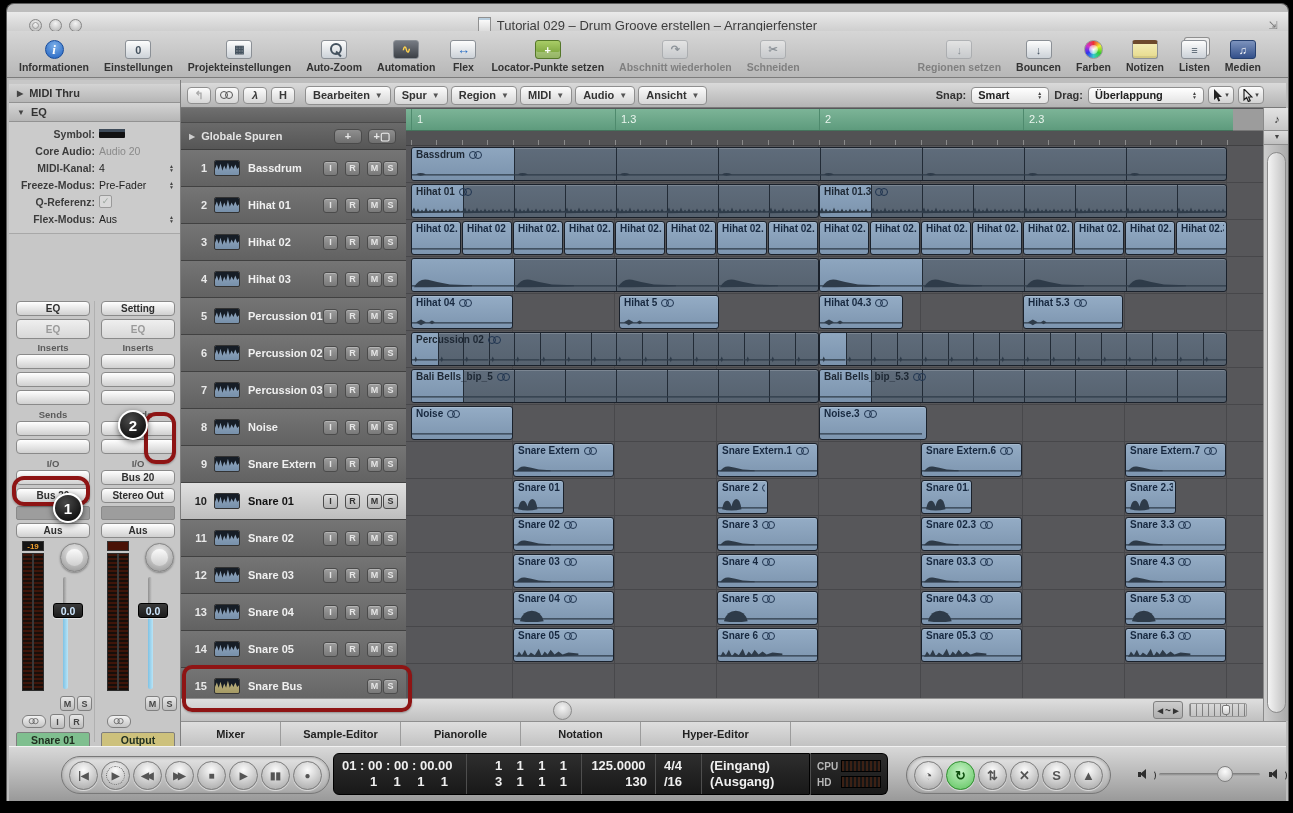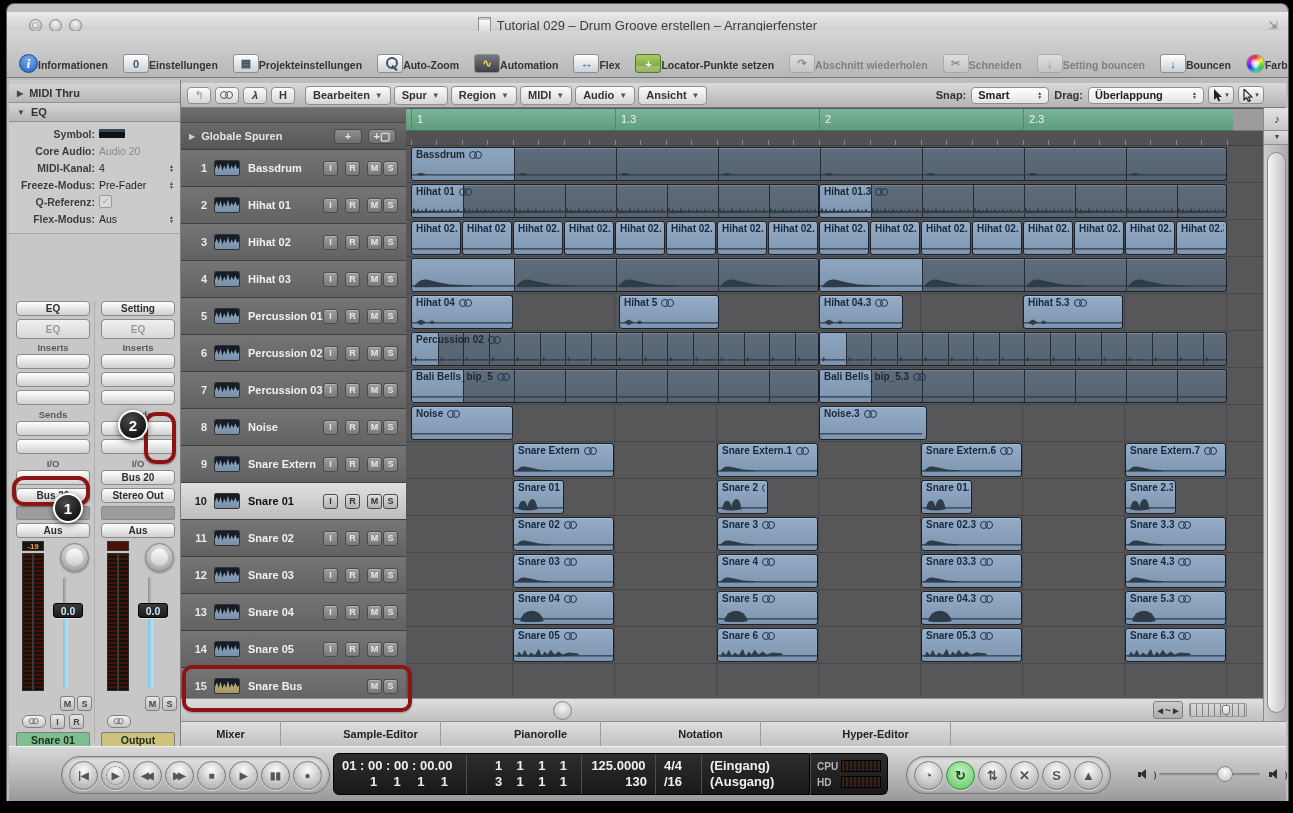--- a/index.html
+++ b/index.html
@@ -17,21 +17,21 @@
   .wtitle{position:absolute;left:0;right:0;top:5px;text-align:center;font-size:13px;color:#3d3d3d;}
   .doc-ic{display:inline-block;width:11px;height:13px;background:linear-gradient(#fff,#dcdcdc);
     border:1px solid #909090;vertical-align:-2px;margin-right:6px;
     box-shadow:inset 0 2px 0 #b9cede;}
   .rsz{position:absolute;right:8px;top:6px;width:14px;height:14px;color:#777;font-size:11px;line-height:14px;text-align:center;}
 
   
   .toolbar{position:absolute;left:0;top:27px;right:0;height:47px;
     background:linear-gradient(#d6d6d6,#b7b7b7);border-bottom:1px solid #7c7c7c;
     display:flex;align-items:flex-end;padding:0 12px 4px 12px;box-sizing:border-box;}
-  .titem{display:flex;flex-direction:row;align-items:center;margin-right:15px;cursor:default;}
+  .titem{display:flex;flex-direction:column;align-items:center;margin-right:15px;cursor:default;}
   .titem.dim{opacity:.45;}
   .tlabel{font-size:10.5px;font-weight:bold;color:#333;margin-top:2px;white-space:nowrap;}
   .ticon{width:26px;height:19px;border-radius:3px;background:linear-gradient(#fdfdfd,#ccd2d8);
     border:1px solid #8b9096;position:relative;display:flex;align-items:center;justify-content:center;
     font-size:11px;font-weight:bold;color:#44525f;box-sizing:border-box;}
   .ticon::after{content:attr(data-glyph);}
   .ic-info{width:19px;height:19px;border-radius:50%;background:radial-gradient(circle at 50% 30%,#7db0e8,#1d5fc0);
     border-color:#174c9c;color:#fff;font-family:"Liberation Serif",serif;font-style:italic;font-size:13px;}
   .ic-automation{background:linear-gradient(#767b83,#3c4046);color:#ffd34d;}
   .ic-flex{color:#2b6fc4;font-size:13px;}
@@ -53,21 +53,21 @@
   .inspector{position:absolute;left:2px;top:76px;width:172px;bottom:55px;background:#c7c7c7;
     border-right:1px solid #7f7f7f;box-sizing:border-box;}
   .menubar{position:absolute;left:174px;top:79px;right:2px;height:25px;
     background:linear-gradient(#dadada,#b4b4b4);border-bottom:1px solid #797979;
     display:flex;align-items:center;padding-left:6px;box-sizing:border-box;}
   .tracklist{position:absolute;left:174px;top:104px;width:225px;height:613px;background:#606060;overflow:hidden;}
   .arrange{position:absolute;left:399px;top:104px;width:857px;height:613px;background:#57575a;overflow:hidden;}
   .vscroll{position:absolute;left:1256px;top:104px;width:27px;height:613px;
     background:linear-gradient(90deg,#cdcdcd,#a8a8a8);border-left:1px solid #8a8a8a;box-sizing:border-box;}
   .tabs{position:absolute;left:174px;top:717px;right:2px;height:25px;
-    background:linear-gradient(#dedede,#c2c2c2);border-top:1px solid #8f8f8f;display:flex;box-sizing:border-box;gap:40px;}
+    background:linear-gradient(#dedede,#c2c2c2);border-top:1px solid #8f8f8f;display:flex;box-sizing:border-box;}
   .transport{position:absolute;left:2px;right:2px;top:742px;height:55px;
     background:linear-gradient(#d8d8d8,#989898);border-top:1px solid #f2f2f2;}
 
   
   .mbtn{height:17px;min-width:24px;border-radius:4px;background:linear-gradient(#fcfcfc,#d6d6d6);
     border:1px solid #8f8f8f;display:flex;align-items:center;justify-content:center;
     font-size:11px;font-weight:bold;color:#3a3a3a;margin-right:4px;padding:0 4px;box-sizing:border-box;}
   .mbtn.dim{color:#aaa;}
   .rings{position:relative;width:14px;height:9px;}
   .rings::before,.rings::after{content:'';position:absolute;top:0;width:8px;height:8px;border:1.6px solid #555;border-radius:50%;box-sizing:border-box;}
@@ -311,21 +311,21 @@
         <div class="ticon ic-repeat" data-glyph="↷"></div>
         <div class="tlabel">Abschnitt wiederholen</div>
       </div>
       <div class="titem dim">
         <div class="ticon ic-cut" data-glyph="✂"></div>
         <div class="tlabel">Schneiden</div>
       </div>
       <div class="tspacer"></div>
       <div class="titem dim">
         <div class="ticon ic-bounce_r" data-glyph="↓"></div>
-        <div class="tlabel">Setting bouncen</div>
+        <div class="tlabel">Regionen setzen</div>
       </div>
       <div class="titem">
         <div class="ticon ic-bounce" data-glyph="↓"></div>
         <div class="tlabel">Bouncen</div>
       </div>
       <div class="titem">
         <div class="ticon ic-colors" data-glyph=""></div>
         <div class="tlabel">Farben</div>
       </div>
       <div class="titem">

